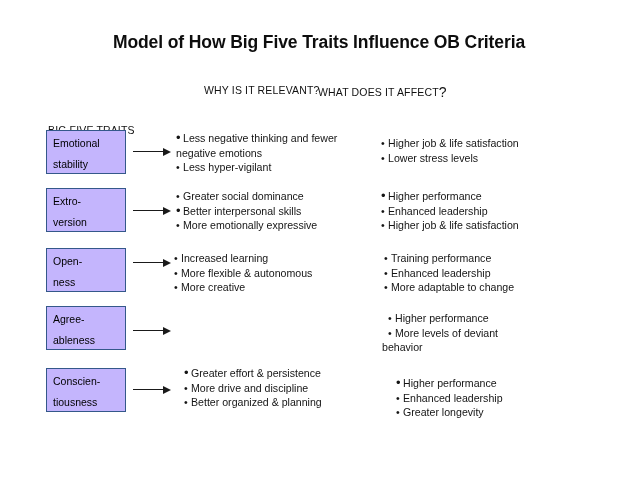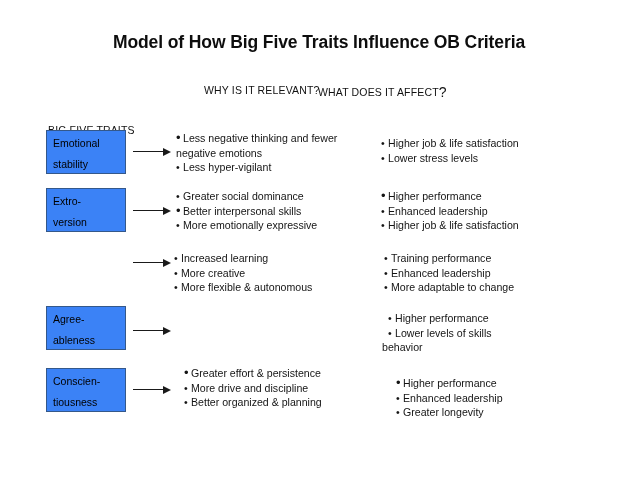--- a/index.html
+++ b/index.html
@@ -53,21 +53,21 @@
     font-size: 14px;
     vertical-align: -1px;
   }
 
   
   .trait-box {
     position: absolute;
     left: 46px;
     width: 80px;
     height: 44px;
-    background: #3b82f6;
+    background: #c4b5fd;
     border: 1px solid #34588A;
     box-sizing: border-box;
     color: #000000;
     font-size: 10.5px;
     line-height: 21px;
     padding: 2px 0 0 6px;
     box-sizing: border-box;
   }
   .trait-line { display: block; white-space: nowrap; }
 
@@ -161,48 +161,52 @@
     <div class="li"><span class="bullet">•</span><span>Greater social dominance</span></div>
     <div class="li"><span class="bullet big">•</span><span>Better interpersonal skills</span></div>
     <div class="li"><span class="bullet">•</span><span>More emotionally expressive</span></div>
   </div>
   <div class="bullets" style="left:381px; top:181px; width:240px;">
     <div class="li"><span class="bullet big">•</span><span>Higher performance</span></div>
     <div class="li"><span class="bullet">•</span><span>Enhanced leadership</span></div>
     <div class="li"><span class="bullet">•</span><span>Higher job &amp; life satisfaction</span></div>
   </div>
 
+  <div class="trait-box" style="top:240px;">
+    <span class="trait-line">Open-</span>
+    <span class="trait-line">ness</span>
+  </div>
   <div class="arrow" style="top:250px;">
     <div class="shaft"></div>
     <div class="head"></div>
   </div>
   <div class="bullets" style="left:174px; top:243px; width:210px;">
     <div class="li"><span class="bullet">•</span><span>Increased learning</span></div>
+    <div class="li"><span class="bullet">•</span><span>More flexible &amp; autonomous</span></div>
     <div class="li"><span class="bullet">•</span><span>More creative</span></div>
-    <div class="li"><span class="bullet">•</span><span>More flexible &amp; autonomous</span></div>
   </div>
   <div class="bullets" style="left:384px; top:243px; width:240px;">
     <div class="li"><span class="bullet">•</span><span>Training performance</span></div>
     <div class="li"><span class="bullet">•</span><span>Enhanced leadership</span></div>
     <div class="li"><span class="bullet">•</span><span>More adaptable to change</span></div>
   </div>
 
   <div class="trait-box" style="top:298px;">
     <span class="trait-line">Agree-</span>
     <span class="trait-line">ableness</span>
   </div>
   <div class="arrow" style="top:318px;">
     <div class="shaft"></div>
     <div class="head"></div>
   </div>
   <div class="bullets" style="left:176px; top:306px; width:210px;">
   </div>
   <div class="bullets" style="left:388px; top:303px; width:150px;">
     <div class="li"><span class="bullet">•</span><span>Higher performance</span></div>
-    <div class="li"><span class="bullet">•</span><span>Lower levels of skills</span></div>
+    <div class="li"><span class="bullet">•</span><span>More levels of deviant</span></div>
     <div class="cont" style="margin-left:-6px;">behavior</div>
   </div>
 
   <div class="trait-box" style="top:360px;">
     <span class="trait-line">Conscien-</span>
     <span class="trait-line">tiousness</span>
   </div>
   <div class="arrow" style="top:377px;">
     <div class="shaft"></div>
     <div class="head"></div>

